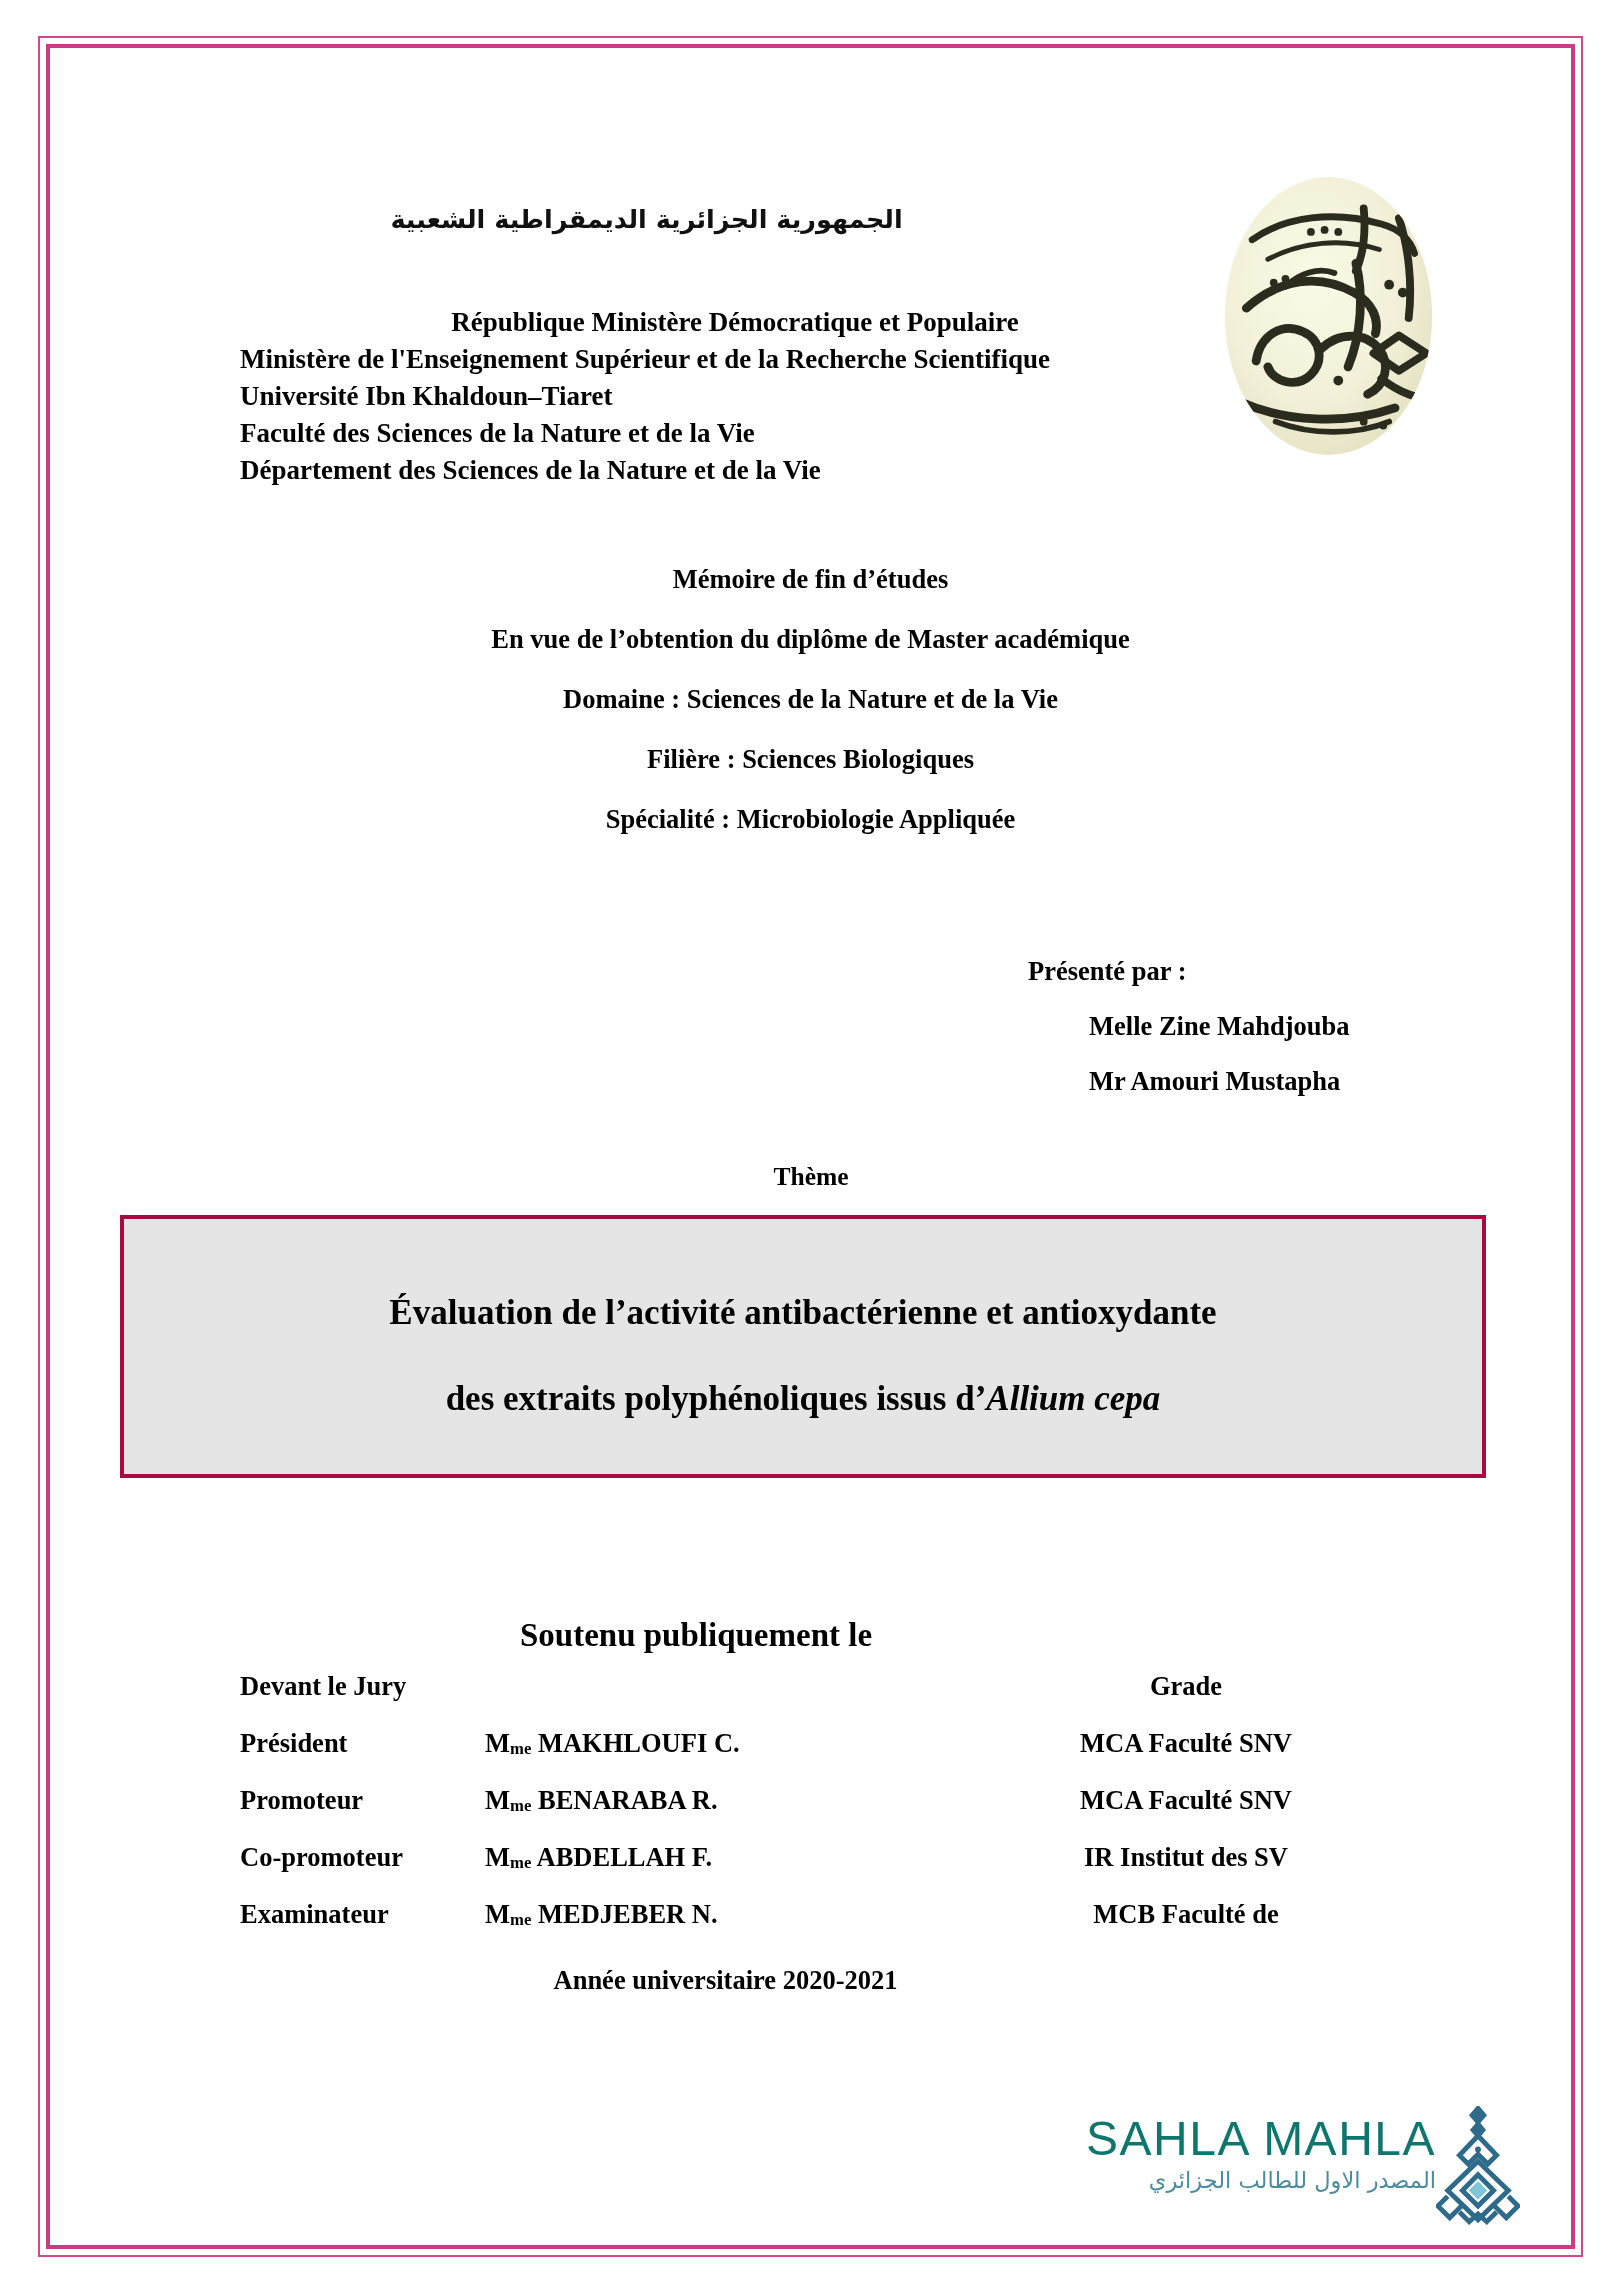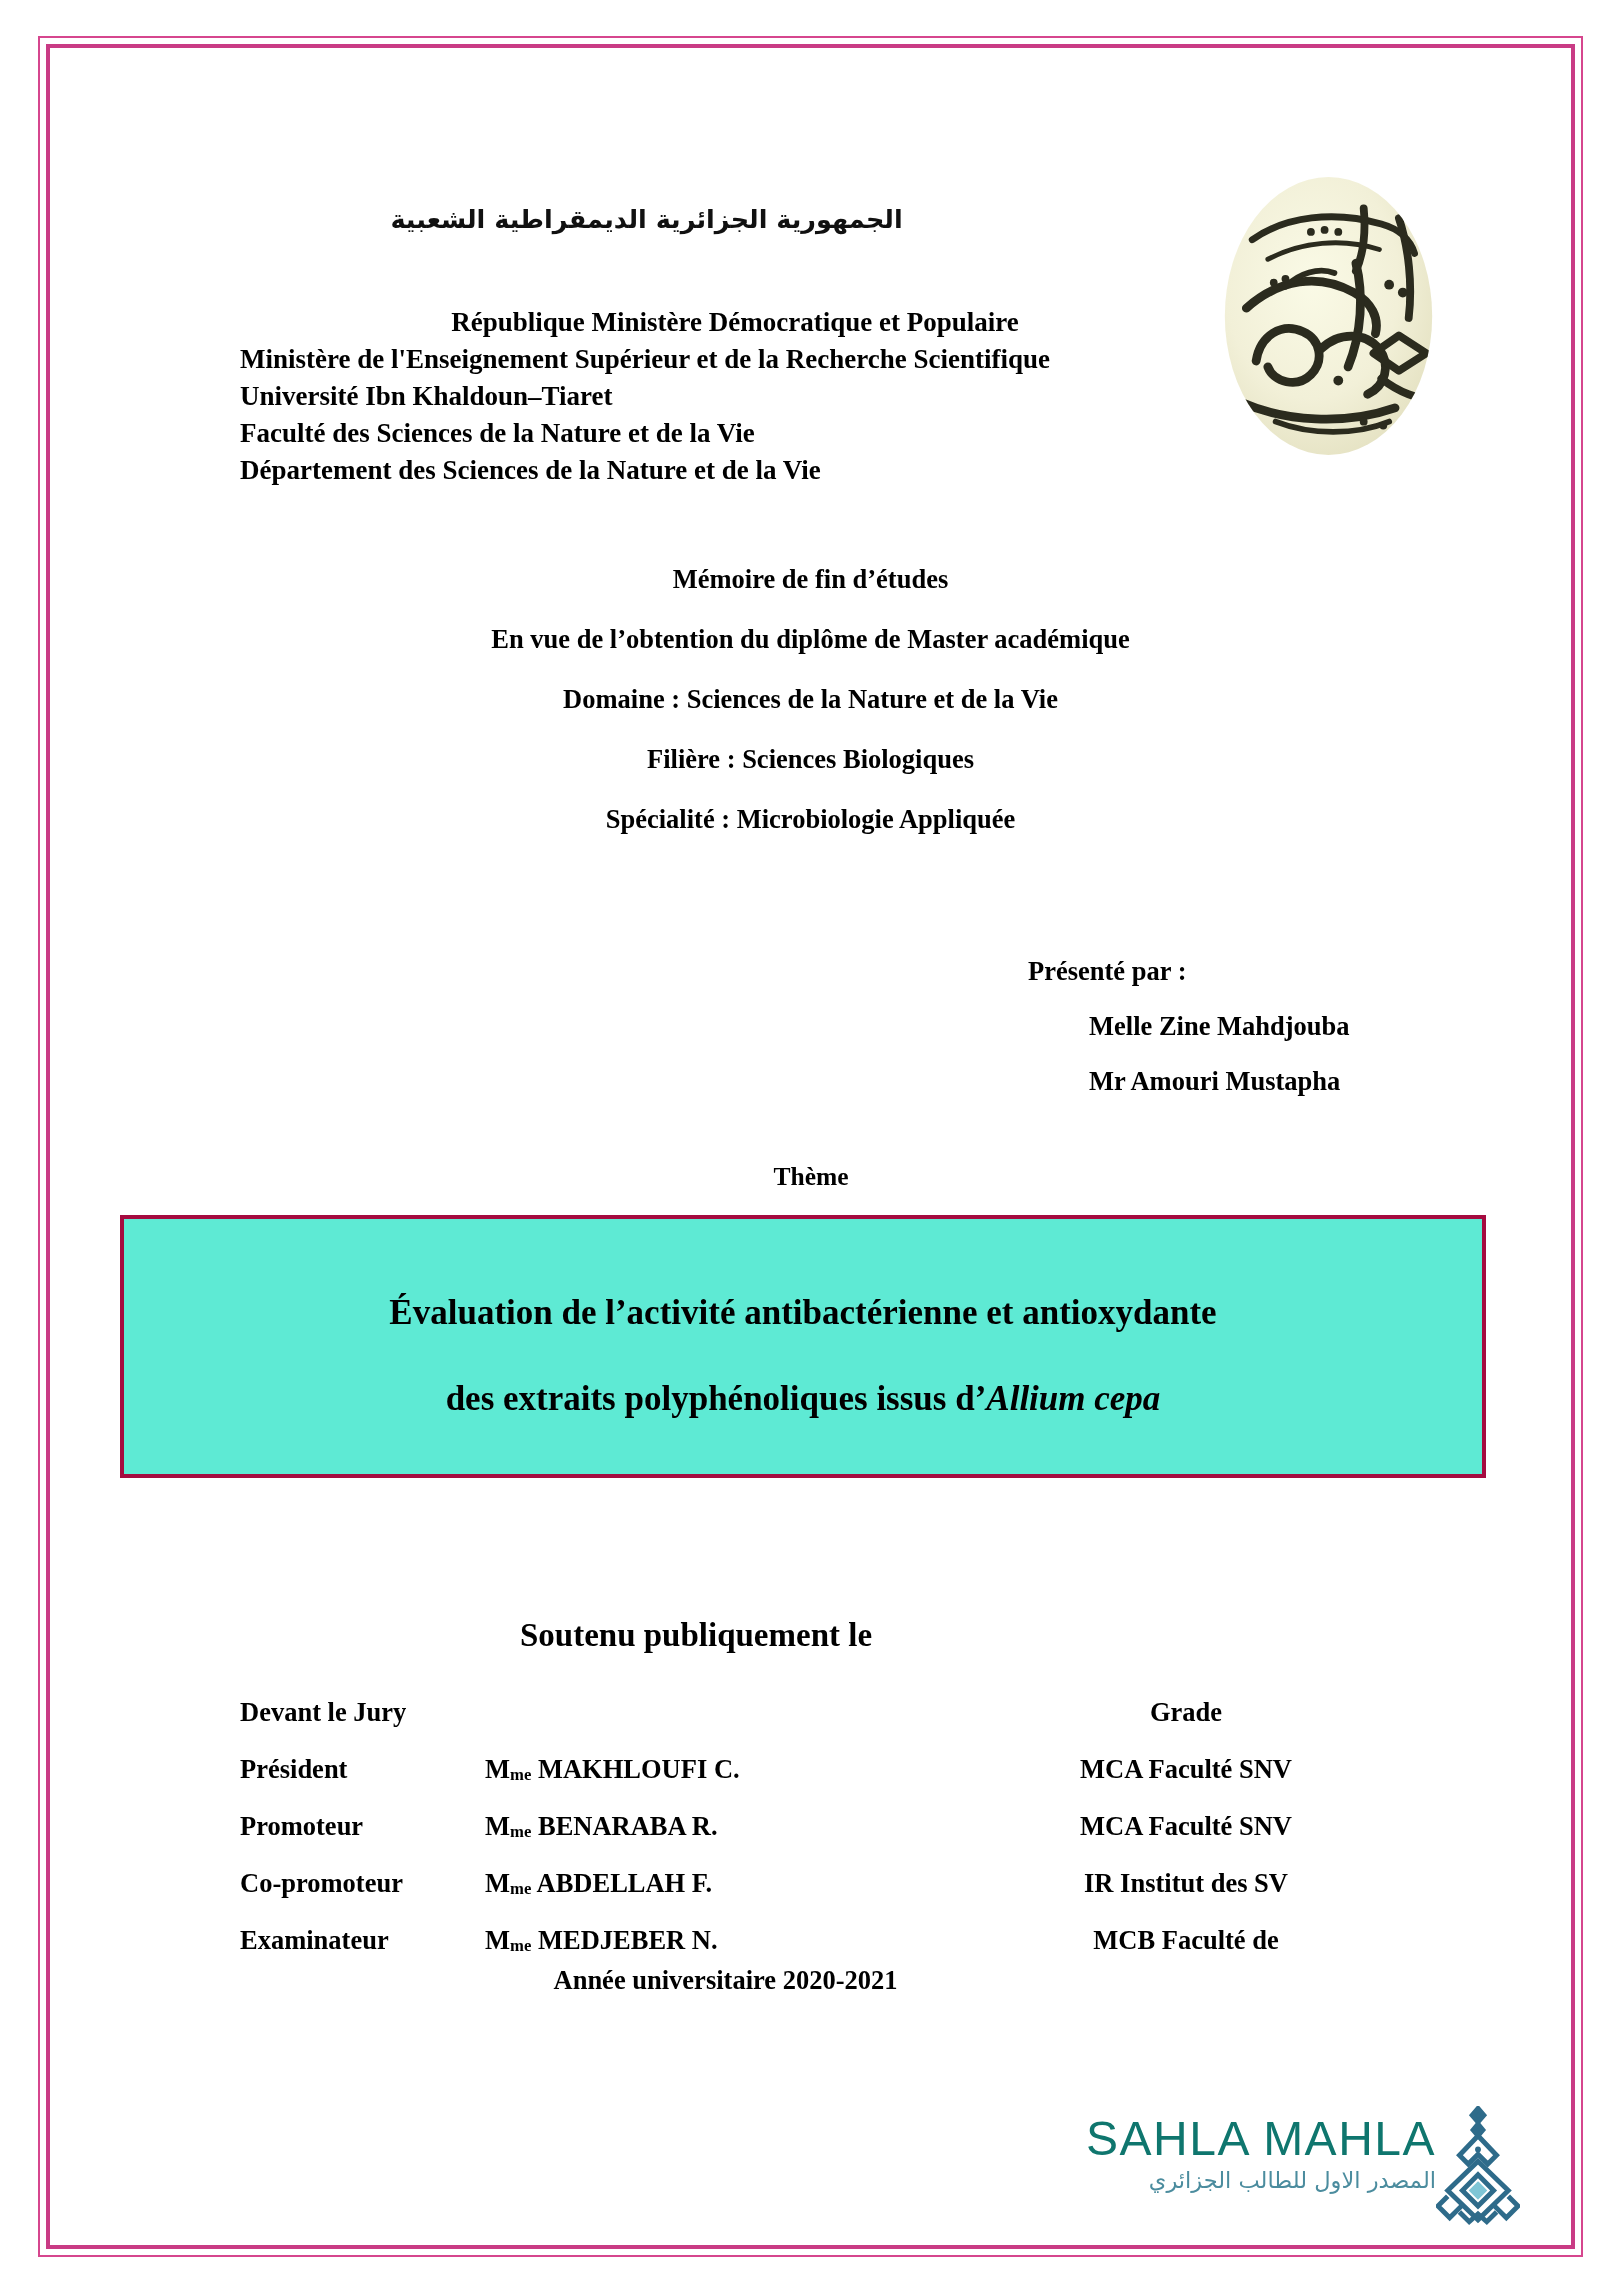--- a/index.html
+++ b/index.html
@@ -127,21 +127,21 @@
     font-size: 25.5px;
   }
   .theme-box {
     position: absolute;
     left: 120px;
     top: 1215px;
     width: 1366px;
     height: 263px;
     border: 4.9px solid #A50B40;
     box-sizing: border-box;
-    background: #5eead4;
+    background: #e5e5e5;
   }
   .theme-title {
     position: absolute;
     left: 0;
     top: 51px;
     width: 100%;
     text-align: center;
     font-weight: bold;
     font-size: 35px;
     line-height: 86px;
@@ -165,21 +165,21 @@
   .jury {
     position: absolute;
     left: 240px;
     top: 1671px;
     width: 1137px;
     font-weight: bold;
     font-size: 26.5px;
   }
   .jury-row {
     display: flex;
-    align-items: flex-end;
+    align-items: flex-start;
     height: 57px;
   }
   .jury-role { width: 245px; text-align: left; }
   .jury-name { width: 510px; text-align: left; }
   .jury-name .mme { font-size: 26.5px; }
   .jury-name .mme sub {
     font-size: 16.7px;
     vertical-align: baseline;
     position: relative;
     top: 2px;

